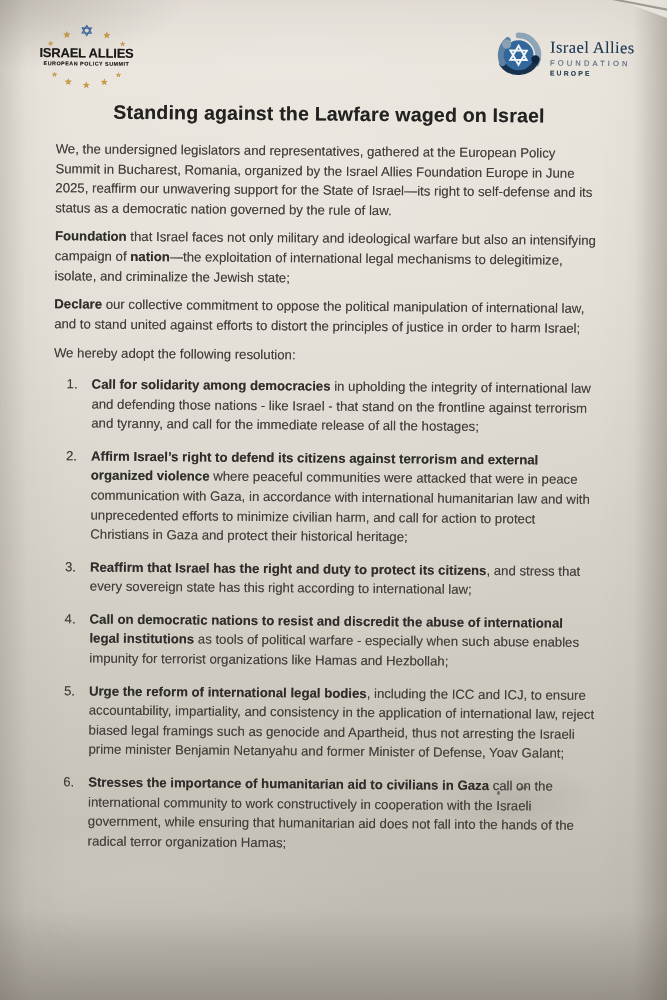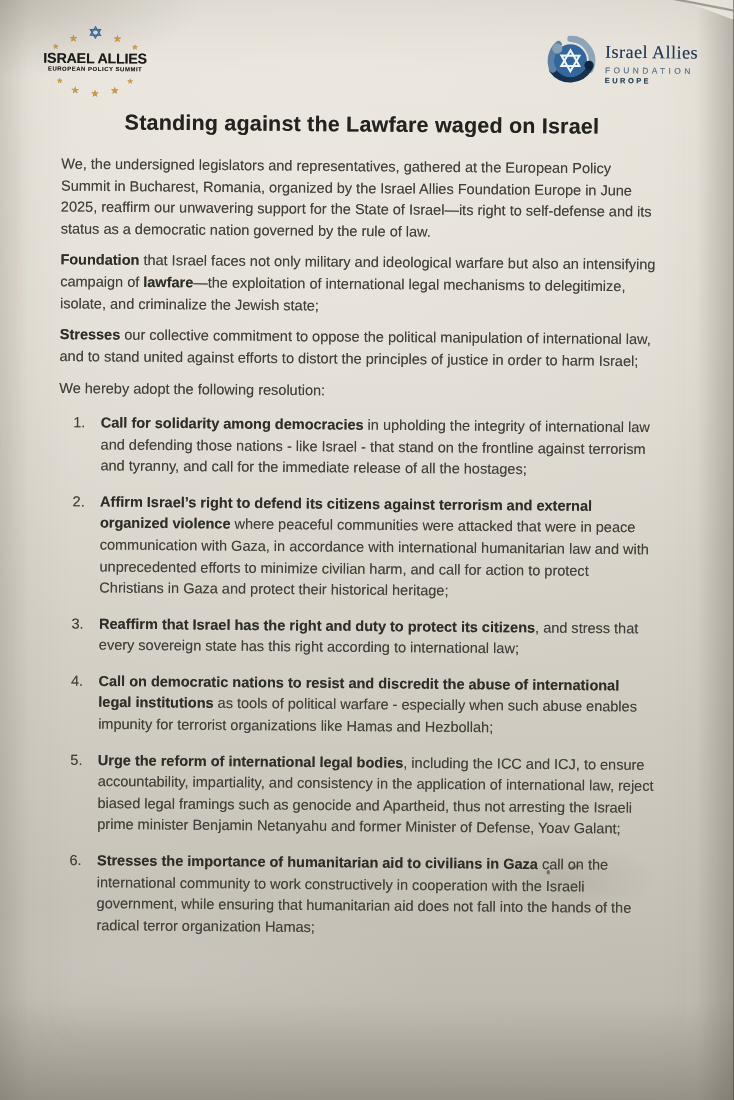--- a/index.html
+++ b/index.html
@@ -124,25 +124,25 @@
         </div>
       </div>
 
       <h1 class="title">Standing against the Lawfare waged on Israel</h1>
 
       <p class="para first">
         <span>We, the undersigned legislators and representatives, gathered at the European Policy Summit in Bucharest, Romania, organized by the Israel Allies Foundation Europe in June 2025, reaffirm our unwavering support for the State of Israel—its right to self-defense and its status as a democratic nation governed by the rule of law.</span>
       </p>
 
       <p class="para">
-        <span class="lead">Foundation</span><span> that Israel faces not only military and ideological warfare but also an intensifying campaign of </span><span class="lead">lawfare</span><span>—the exploitation of international legal mechanisms to delegitimize, isolate, and criminalize the Jewish state;</span>
+        <span class="lead">Foundation</span><span> that Israel faces not only military and ideological warfare but also an intensifying campaign of </span><span class="lead">nation</span><span>—the exploitation of international legal mechanisms to delegitimize, isolate, and criminalize the Jewish state;</span>
       </p>
 
       <p class="para">
-        <span class="lead">Stresses</span><span> our collective commitment to oppose the political manipulation of international law, and to stand united against efforts to distort the principles of justice in order to harm Israel;</span>
+        <span class="lead">Declare</span><span> our collective commitment to oppose the political manipulation of international law, and to stand united against efforts to distort the principles of justice in order to harm Israel;</span>
       </p>
 
       <p class="adopt">We hereby adopt the following resolution:</p>
 
       <ol class="resolution">
         <li>
           <span class="num">1.</span>
           <span class="li-body"><span class="lead">Call for solidarity among democracies</span><span> in upholding the integrity of international law and defending those nations - like Israel - that stand on the frontline against terrorism and tyranny, and call for the immediate release of all the hostages;</span></span>
         </li>
         <li>

